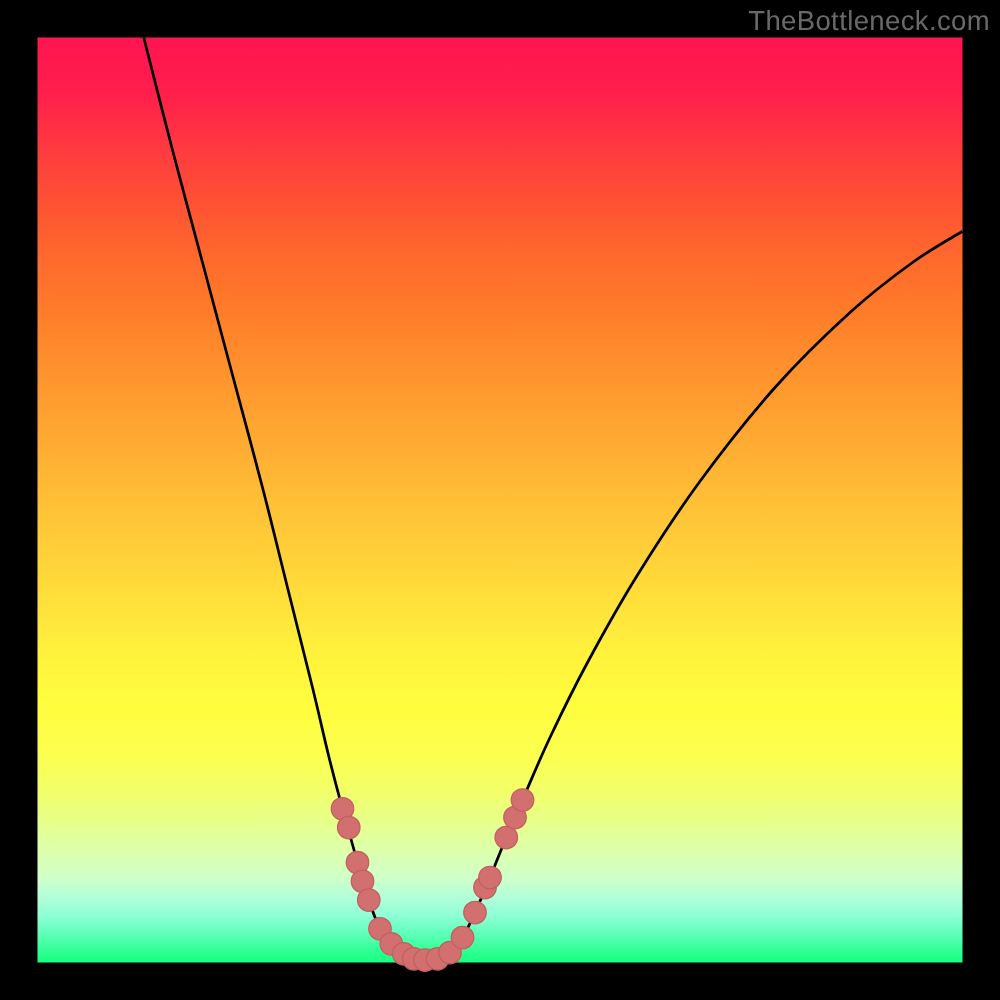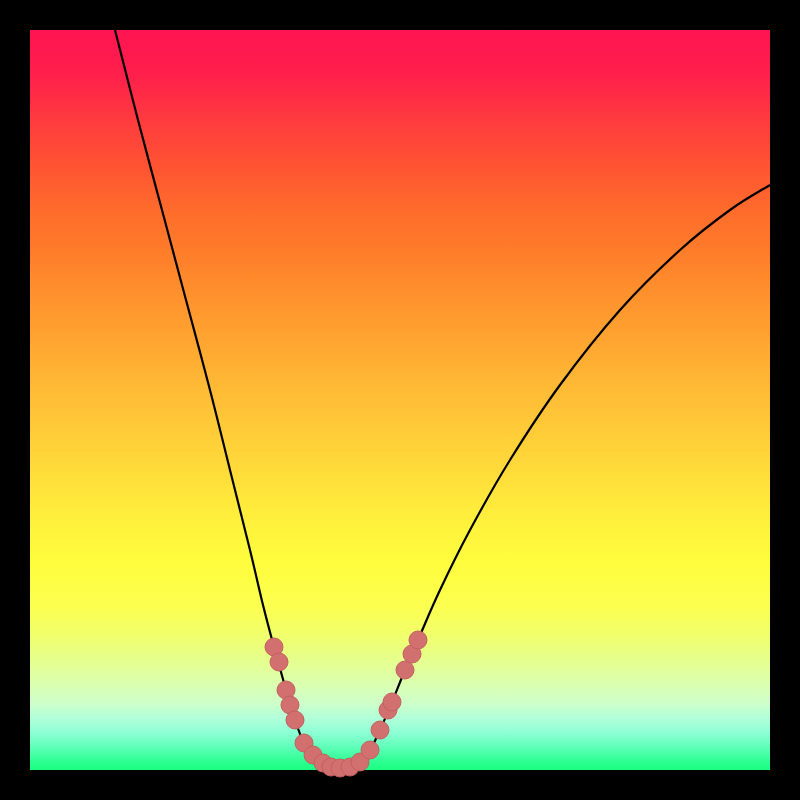--- a/index.html
+++ b/index.html
@@ -54,13 +54,14 @@
         <circle cx="330" cy="732" r="9" fill="#d27070" stroke="#c25f5f" stroke-width="1"></circle>
         <circle cx="340" cy="720" r="9" fill="#d27070" stroke="#c25f5f" stroke-width="1"></circle>
         <circle cx="350" cy="700" r="9" fill="#d27070" stroke="#c25f5f" stroke-width="1"></circle>
         <circle cx="358" cy="680" r="9" fill="#d27070" stroke="#c25f5f" stroke-width="1"></circle>
         <circle cx="362" cy="672" r="9" fill="#d27070" stroke="#c25f5f" stroke-width="1"></circle>
         <circle cx="375" cy="640" r="9" fill="#d27070" stroke="#c25f5f" stroke-width="1"></circle>
         <circle cx="382" cy="624" r="9" fill="#d27070" stroke="#c25f5f" stroke-width="1"></circle>
         <circle cx="388" cy="610" r="9" fill="#d27070" stroke="#c25f5f" stroke-width="1"></circle>
       </g>
   </svg>
+  <div class="watermark">TheBottleneck.com</div>
 </div>
 
 </body></html>

